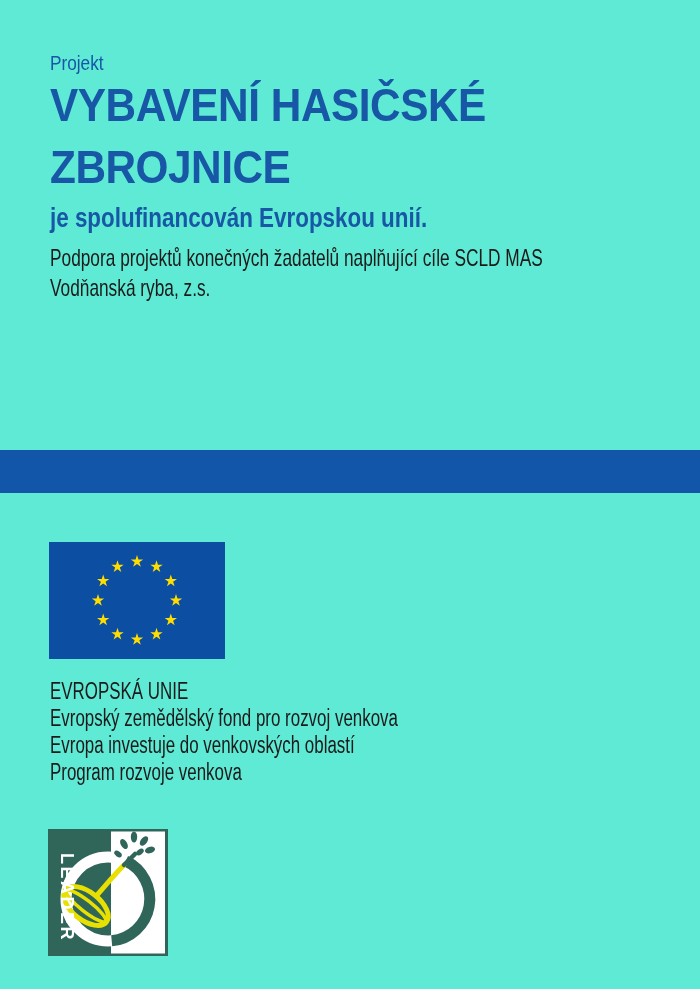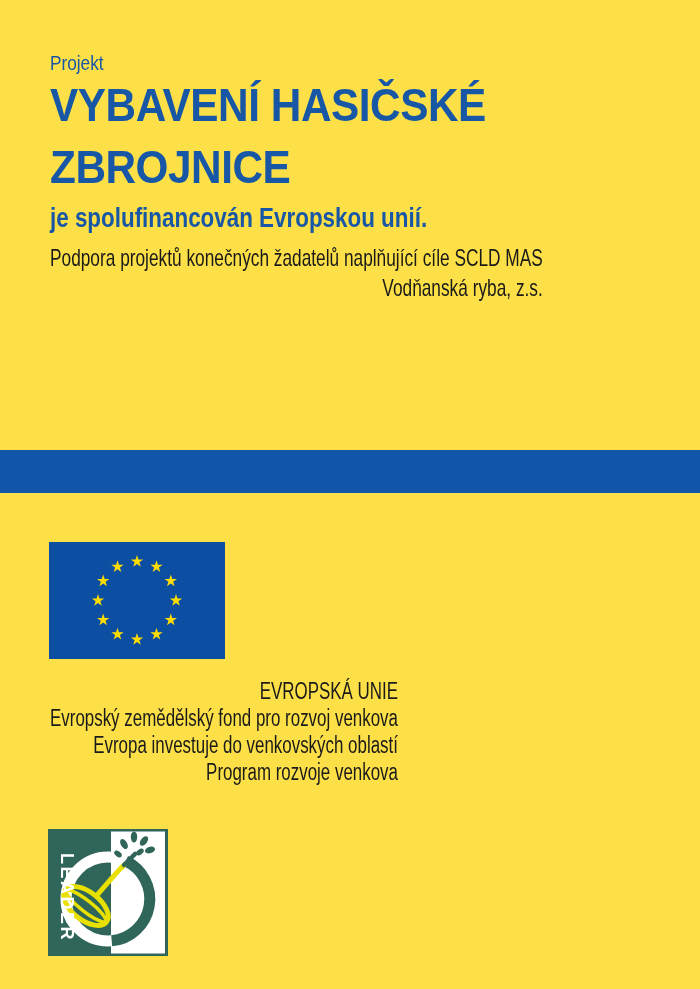--- a/index.html
+++ b/index.html
@@ -1,23 +1,22 @@
 <!DOCTYPE html>
 <html style="--accent-blue: #1757A6; --bar-blue: #1156A8; --flag-blue: #0B4EA2; --star-yellow: #FFDD00; --leader-green: #30655A; --leader-yellow: #E7E000; --body-text: #1A1A1A;"><head>
 <meta charset="utf-8">
 <style>
   html,body{margin:0;padding:0;background:#e8e8e8;}
   .page{
     position:relative;
     width:700px;height:989px;
-    background:#fde047;
+    background:#5eead4;
     overflow:hidden;
     font-family:"Liberation Sans", sans-serif;
     margin:0 auto;
-    text-align:right;
   }
   .abs{position:absolute;left:50px;white-space:nowrap;}
   .squeeze{transform:scaleX(0.72);transform-origin:left top;}
   .kicker{
     top:50px;
     font-size:20px;line-height:26px;
     color:var(--accent-blue);
     transform:scaleX(0.86);transform-origin:left top;
   }
   .title-line{

